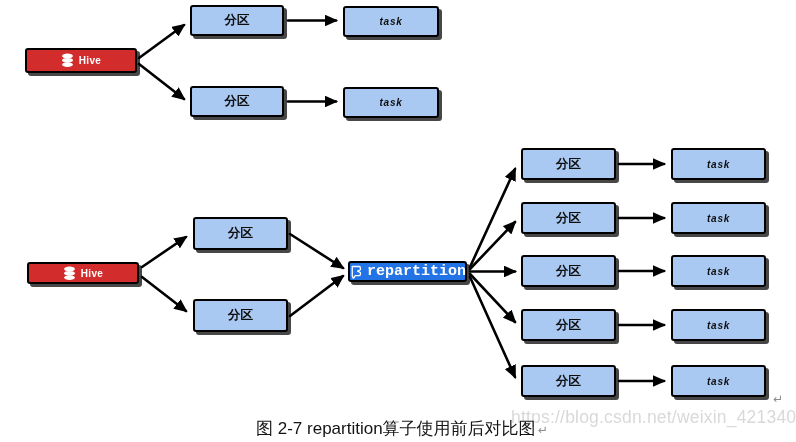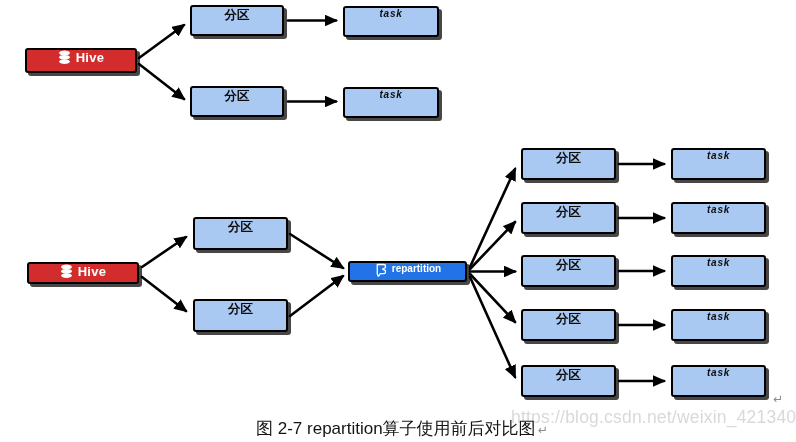--- a/index.html
+++ b/index.html
@@ -14,28 +14,28 @@
   }
   html,body{margin:0;padding:0;}
   body{
     width:796px;height:442px;background:#ffffff;position:relative;overflow:hidden;
     font-family:"Liberation Sans","DejaVu Sans",sans-serif;
   }
   .canvas{position:absolute;inset:0;}
   svg.arrows{position:absolute;left:0;top:0;width:796px;height:442px;z-index:1;}
   .node{
     position:absolute;z-index:2;border:2px solid var(--border);border-radius:3px;
-    display:flex;align-items:flex-start;justify-content:center;gap:5px;
+    display:flex;align-items:center;justify-content:center;gap:5px;
     font-weight:bold;box-sizing:border-box;
     box-shadow:3px 3px 0 rgba(0,0,0,0.72);
   }
   .partition{background:var(--partition-fill);color:#0d0d0d;font-size:12.5px;}
   .task{background:var(--partition-fill);color:#0d0d0d;font-size:10px;letter-spacing:0.8px;font-style:italic;}
-  .hive{background:var(--hive-fill);color:#ffffff;font-size:13px;letter-spacing:0.3px;}
-  .repartition{background:var(--repartition-fill);color:#ffffff;font-size:10px;}
+  .hive{background:var(--hive-fill);color:#ffffff;font-size:10px;letter-spacing:0.3px;}
+  .repartition{background:var(--repartition-fill);color:#ffffff;font-size:15px;font-family:Liberation Mono, monospace;}
   .icon{display:block;flex:0 0 auto;}
   .caption{
     position:absolute;left:256px;top:417px;z-index:3;color:var(--caption);
     font-size:17px;white-space:nowrap;
   }
   .caption .pmark{color:var(--return-mark);font-size:12px;margin-left:2px;}
   .watermark{
     position:absolute;left:511px;top:407px;z-index:2;color:var(--watermark);
     font-size:17.5px;letter-spacing:0.2px;white-space:nowrap;
   }

